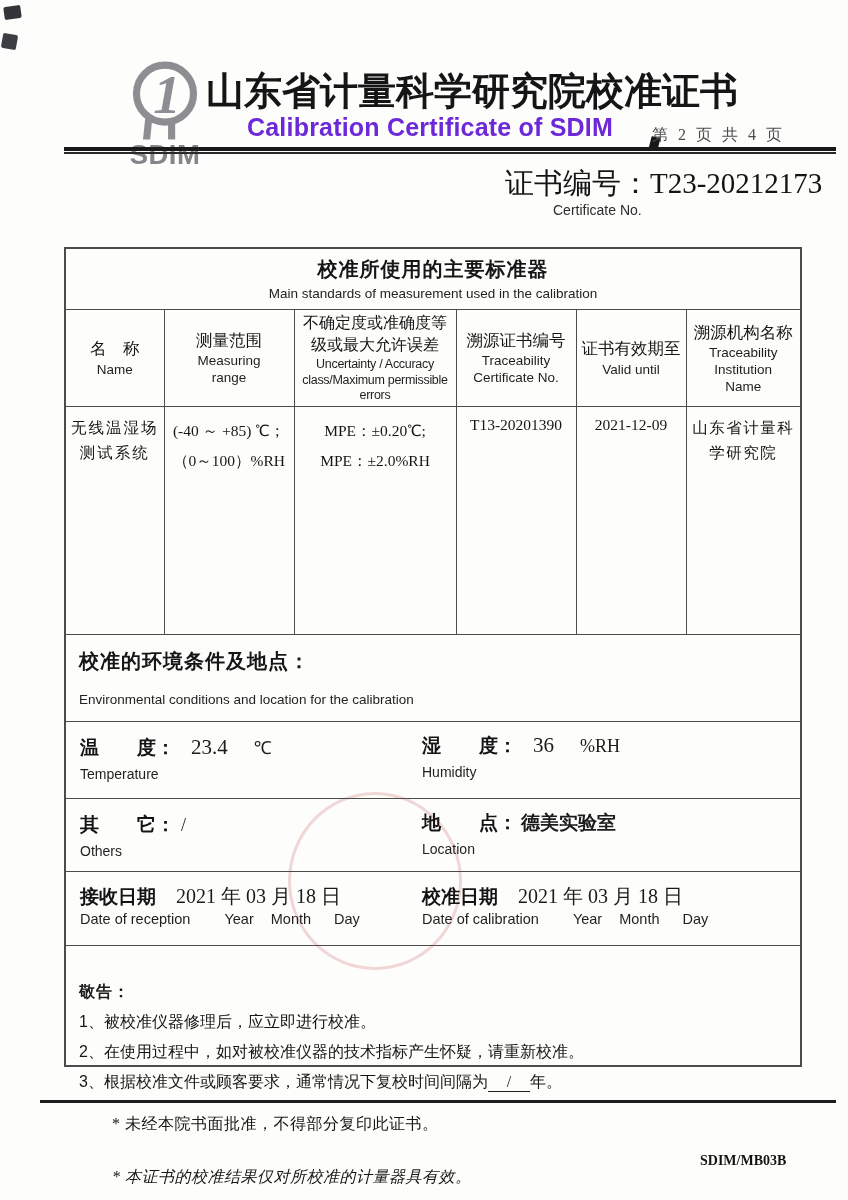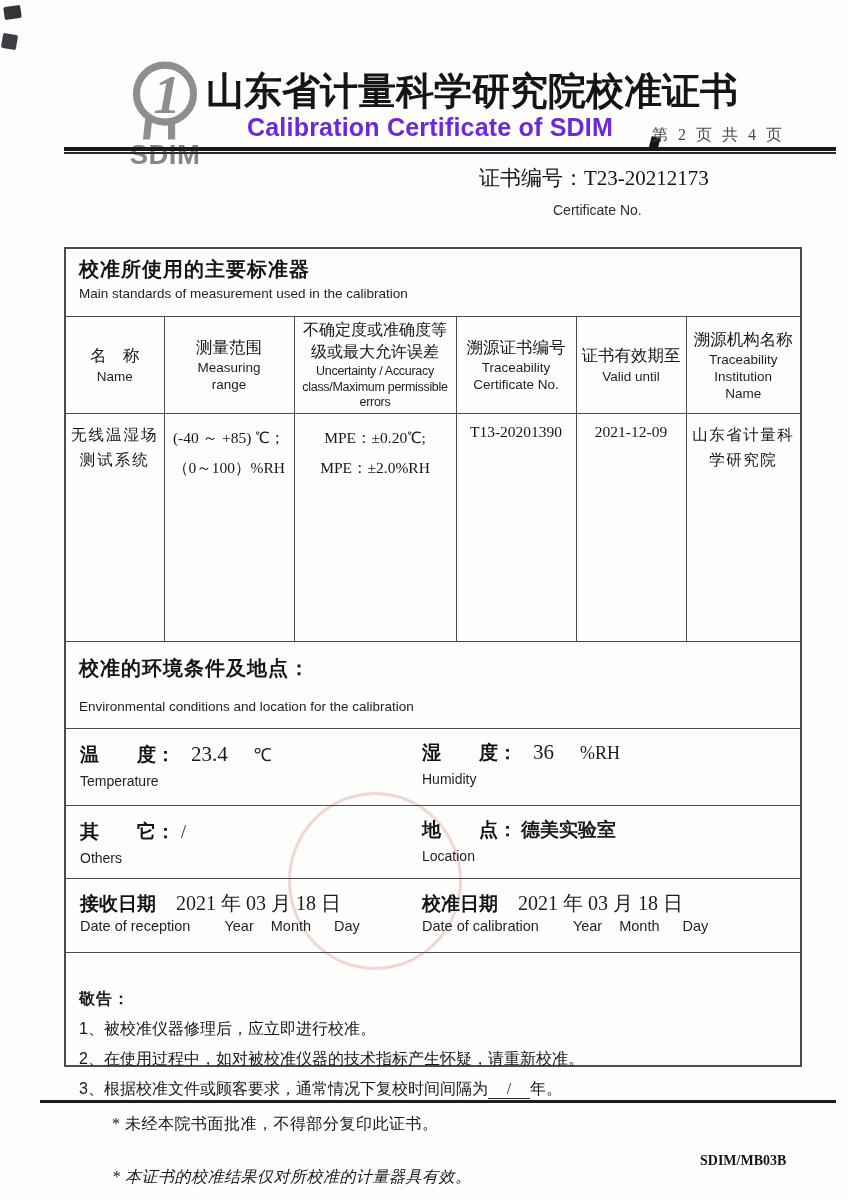--- a/index.html
+++ b/index.html
@@ -25,34 +25,34 @@
     position:absolute; left:206px; top:113px; width:448px; text-align:center;
     font-weight:bold; font-size:25px; letter-spacing:0.2px; color:#6d28d9; white-space:nowrap;
   }
   .page-info {
     position:absolute; left:652px; top:125px; font-family:"Liberation Serif", serif;
     font-size:16px; color:#4c4c50; letter-spacing:3px; white-space:nowrap;
   }
   .rule { position:absolute; left:64px; top:147px; width:772px; }
   .rule .r1 { height:4px; background:#191919; }
   .rule .r2 { height:2px; background:#2a2a2a; margin-top:1px; }
-  .cert-no { position:absolute; left:479px; top:164px; font-family:"Liberation Serif", serif; font-size:21px; color:#141414; white-space:nowrap; }
+  .cert-no { position:absolute; left:505px; top:164px; font-family:"Liberation Serif", serif; font-size:29px; color:#141414; white-space:nowrap; }
   .cert-no-en { position:absolute; left:553px; top:202px; font-size:14px; color:#2c2c2c; }
 
   
   .stamp { position:absolute; left:288px; top:792px; width:174px; height:178px;
     border:3px solid rgba(198,84,84,0.22); border-radius:50%; }
 
   
   .box {
     position:absolute; left:64px; top:247px; width:738px; height:820px;
     border:2px solid #4c4c4c; background:transparent;
   }
   .sec { width:100%; }
-  .sec-std-title { height:68px; padding:7px 13px 16px; border-bottom:1.5px solid #4c4c4c; }
+  .sec-std-title { height:61px; padding:7px 13px 16px; border-bottom:1.5px solid #4c4c4c;text-align:center; }
   .zh-head { font-size:20px; font-weight:600; letter-spacing:1px; color:#161616; }
   .en-sub { font-size:13.5px; color:#232323; margin-top:3px; }
 
   .table-wrap { height:325px; border-bottom:1.5px solid #4c4c4c; }
   table.std { width:100%; height:100%; border-collapse:collapse; border-style:hidden; table-layout:fixed; }
   table.std td { border:1.4px solid #4c4c4c; vertical-align:middle; text-align:center; padding:2px 4px; }
   table.std tr.head { height:95px; }
   .h-zh { font-size:16.5px; font-weight:500; color:#151515; line-height:1.35; }
   .h-en { font-size:13.5px; color:#1e1e1e; line-height:1.25; margin:2px auto 0; }
   .w-narrow { max-width:92px; }

